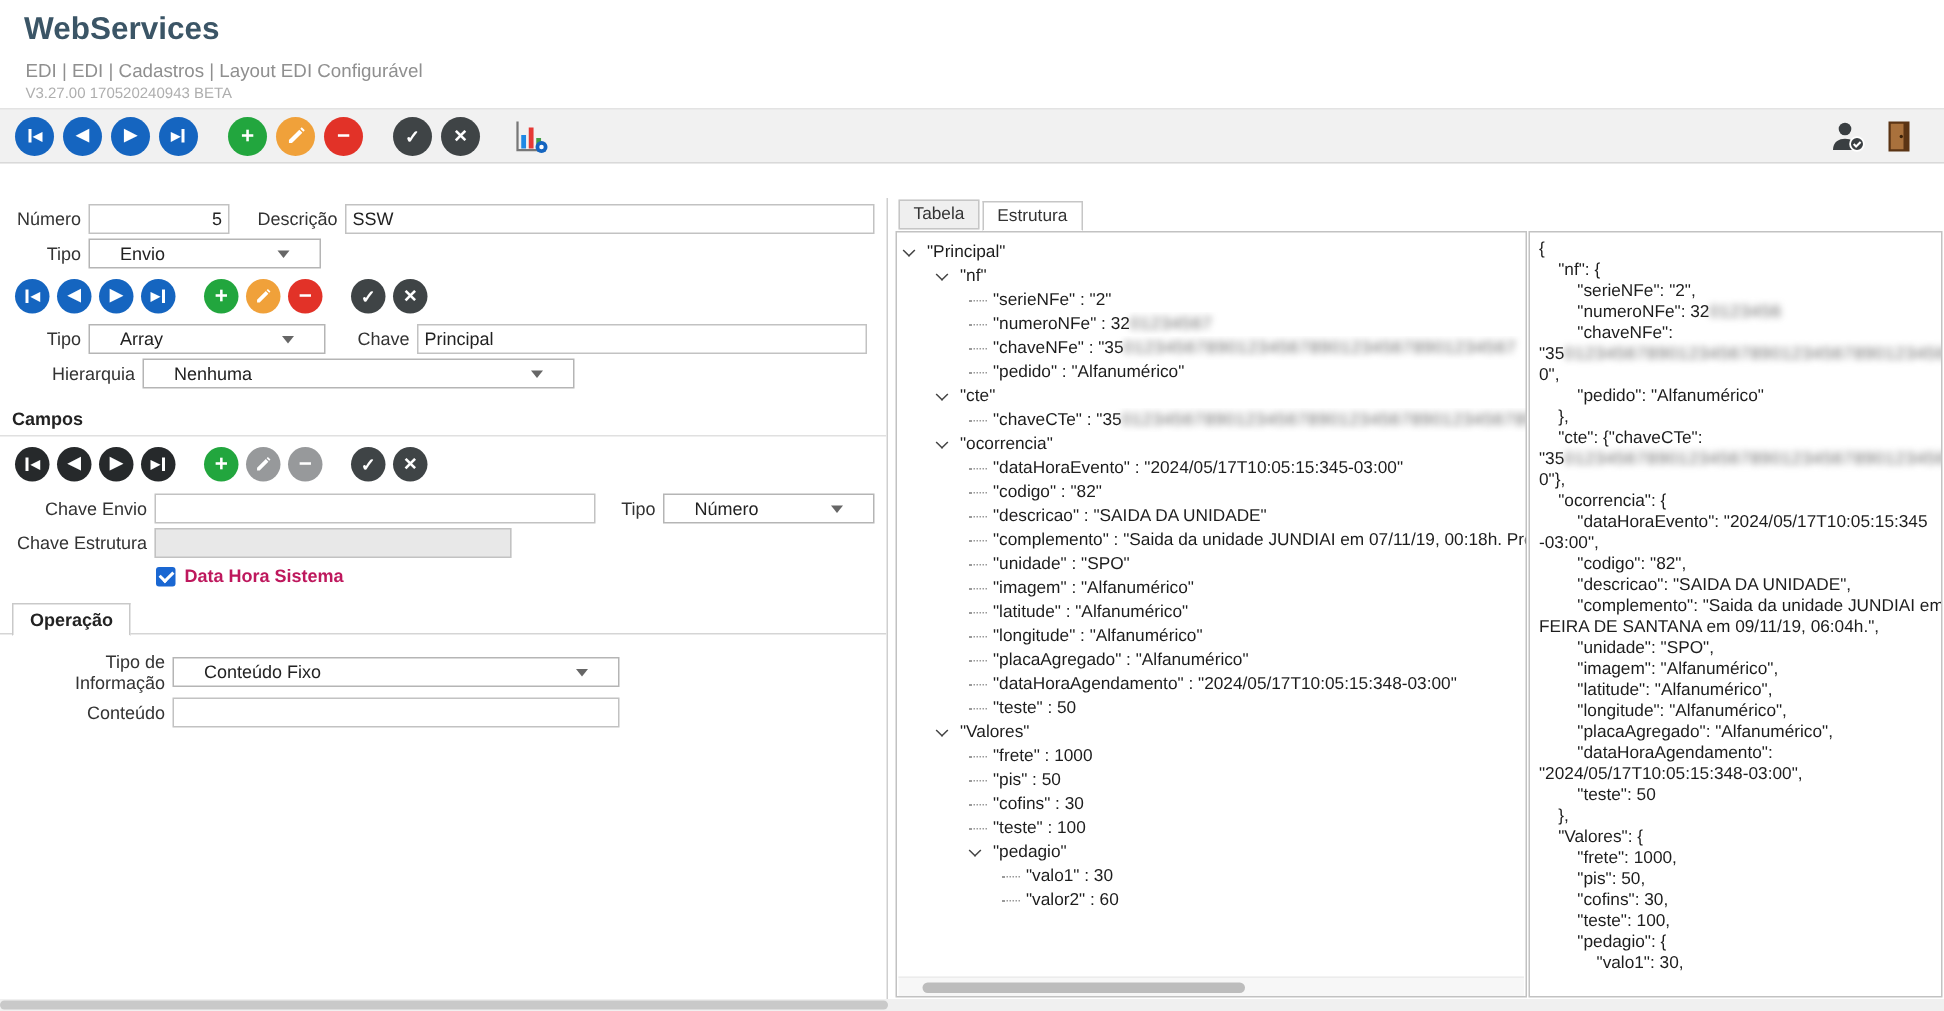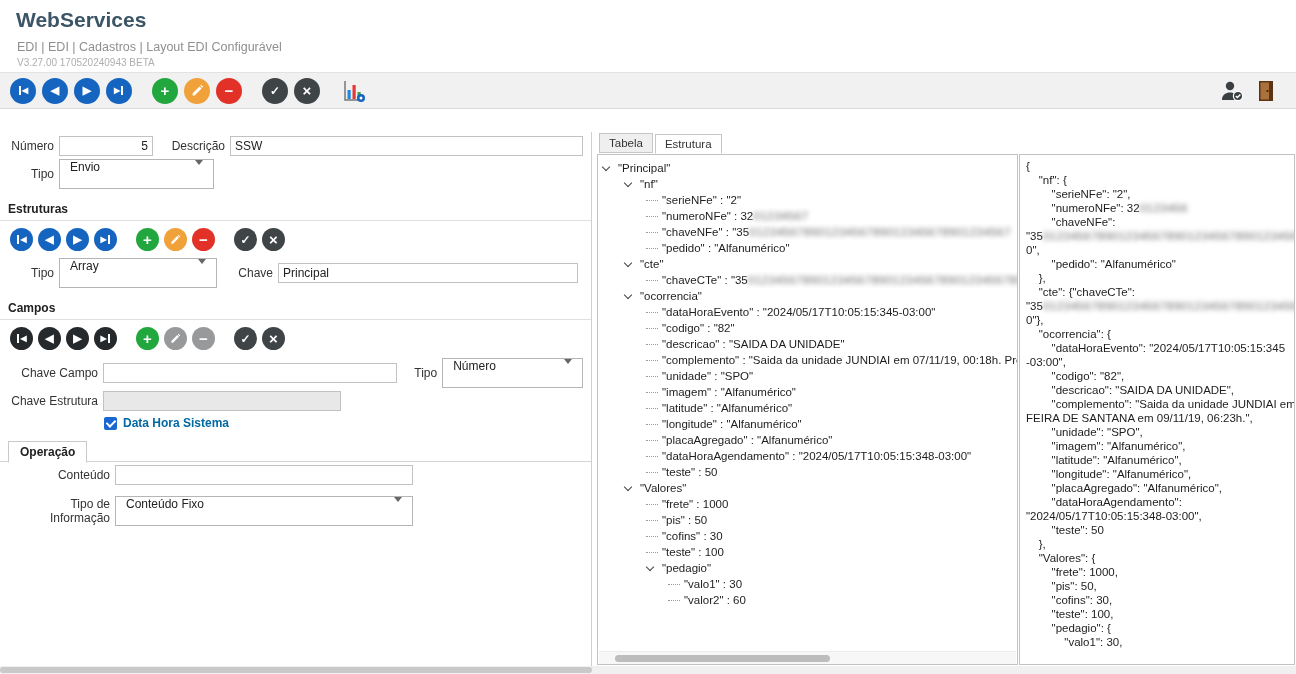--- a/index.html
+++ b/index.html
@@ -35,27 +35,27 @@
 
   
   .lp{position:absolute;left:0;top:132px;width:592px;height:534px;background:#fff;border-right:1px solid #cfcfcf;overflow:hidden}
   .sec-h{font-size:12px;font-weight:700;color:#222;padding:4px 8px 4px;border-bottom:1px solid #e0e0e0}
   .sec-h.mt{margin-top:9px}
   .frow{display:flex;align-items:center;margin:4px 8px 0 8px;font-size:12px;color:#333}
   .frow label{text-align:right;margin-right:5px;flex:none}
   input.tb{height:20px;border:1px solid #c2c2c2;background:#fff;font-size:12px;font-family:inherit;padding:0 4px;color:#222}
   input.tb.num{text-align:right}
   input.tb.dis{background:#e8e8e8}
-  .sel{height:30px;border:1px solid #b5b5b5;background:#fff;font-size:12px;color:#222;display:flex;
-    align-items:flex-start;justify-content:space-between;padding:0 10px;cursor:pointer}
+  .sel{height:20px;border:1px solid #b5b5b5;background:#fff;font-size:12px;color:#222;display:flex;
+    align-items:center;justify-content:space-between;padding:0 20px;cursor:pointer}
   .car{width:0;height:0;border-left:4px solid transparent;border-right:4px solid transparent;border-top:5px solid #666;margin-left:6px;flex:none}
   .btnrow{display:flex;align-items:center;margin:7px 8px 0 10px}
   .chk{width:13px;height:13px;background:#1a67d2;border-radius:2px;position:relative;display:inline-block;cursor:pointer;flex:none}
   .chk::after{content:"";position:absolute;left:4px;top:1px;width:4px;height:7px;border:solid #fff;border-width:0 2px 2px 0;transform:rotate(45deg)}
-  .chklbl{margin-left:6px;font-size:12px;font-weight:700;color:#0369a1}
+  .chklbl{margin-left:6px;font-size:12px;font-weight:700;color:#be185d}
   .op-tabrow{margin-top:10px;border-bottom:1px solid #d5d5d5;padding-left:8px}
   .op-tab{display:inline-block;border:1px solid #c9c9c9;border-bottom:1px solid #fff;margin-bottom:-1px;
     background:#fff;padding:3px 11px;font-size:12px;font-weight:700;color:#222;position:relative;top:1px}
 
   
   .rp{position:absolute;left:597px;top:132px;width:699px;height:534px}
   .rp-tabs{height:22px;display:flex;align-items:center;padding-left:2px}
   .rtab{font-size:11.5px;padding:3px 9px;border:1px solid #c6c6c6;background:#efefef;color:#333;margin-right:2px;cursor:pointer}
   .rtab.active{background:#fff;border-bottom-color:#fff;position:relative;z-index:2;margin-bottom:-1px}
   .panels{display:flex;height:511px}
@@ -156,21 +156,20 @@
       <input class="tb" style="width: 354px;" value="SSW">
     </div>
     <div class="frow" style="margin-top:3px">
       <label style="width:46px">Tipo</label>
       <div class="sel" style="width:155px">
         <span>Envio</span>
         <span class="car"></span>
       </div>
     </div>
 
-    <div class="sec-h mt">Estruturas</div>
     <div class="btnrow">
       <button class="cbtn sm2 blue">
           <span class="vbar"></span>
           <span class="g sm">◀</span>
         </button>
       <button class="cbtn sm2 blue">
           <span class="g">◀</span>
         </button>
       <button class="cbtn sm2 blue">
           <span class="g">▶</span>
@@ -201,20 +200,27 @@
     </div>
     <div class="frow" style="margin-top:7px">
       <label style="width:46px">Tipo</label>
       <div class="sel" style="width:158px">
         <span>Array</span>
         <span class="car"></span>
       </div>
       <label style="width:44px;margin-left:12px">Chave</label>
       <input class="tb" style="width: 300px;" value="Principal">
     </div>
+    <div class="frow" style="margin-top:3px">
+      <label style="width:82px">Hierarquia</label>
+      <div class="sel" style="width:288px">
+        <span>Nenhuma</span>
+        <span class="car"></span>
+      </div>
+    </div>
 
     <div class="sec-h mt">Campos</div>
     <div class="btnrow">
       <button class="cbtn sm2 black">
           <span class="vbar"></span>
           <span class="g sm">◀</span>
         </button>
       <button class="cbtn sm2 black">
           <span class="g">◀</span>
         </button>
@@ -239,50 +245,50 @@
         </button>
       <span class="gap"></span>
       <button class="cbtn sm2 dark">
           <span class="g md">✓</span>
         </button>
       <button class="cbtn sm2 dark">
           <span class="g lg">×</span>
         </button>
     </div>
     <div class="frow" style="margin-top:8px">
-      <label style="width:90px">Chave Campo</label>
+      <label style="width:90px">Chave Envio</label>
       <input class="tb" style="width: 297px;" value="">
       <label style="width:28px;margin-left:12px">Tipo</label>
       <div class="sel" style="width:142px">
         <span>Número</span>
         <span class="car"></span>
       </div>
     </div>
     <div class="frow" style="margin-top:3px">
       <label style="width:90px">Chave Estrutura</label>
       <input class="tb dis" style="width: 238px;" disabled="" value="">
     </div>
     <div class="frow" style="margin-top:5px;margin-left:104px">
       <span class="chk"></span>
       <span class="chklbl">Data Hora Sistema</span>
     </div>
 
     <div class="op-tabrow">
       <span class="op-tab">Operação</span>
     </div>
-    <div class="frow" style="margin-top:3px">
-      <label style="width:102px">Conteúdo</label>
-      <input class="tb" style="width: 298px;" value="">
-    </div>
     <div class="frow" style="margin-top:11px">
       <label style="width:102px">Tipo de Informação</label>
       <div class="sel" style="width:298px">
         <span>Conteúdo Fixo</span>
         <span class="car"></span>
       </div>
+    </div>
+    <div class="frow" style="margin-top:3px">
+      <label style="width:102px">Conteúdo</label>
+      <input class="tb" style="width: 298px;" value="">
     </div>
   </div>
 
   <div class="rp">
     <div class="rp-tabs">
       <div class="rtab">Tabela</div>
       <div class="rtab active">Estrutura</div>
     </div>
     <div class="panels">
       <div class="tree-box">
@@ -420,21 +426,21 @@
             <div class="json-line"><span>    },</span></div>
             <div class="json-line"><span>    "cte": {"chaveCTe":</span></div>
             <div class="json-line"><span>"35</span><span class="blur">01234567890123456789012345678901234567</span></div>
             <div class="json-line"><span>0"},</span></div>
             <div class="json-line"><span>    "ocorrencia": {</span></div>
             <div class="json-line"><span>        "dataHoraEvento": "2024/05/17T10:05:15:345</span></div>
             <div class="json-line"><span>-03:00",</span></div>
             <div class="json-line"><span>        "codigo": "82",</span></div>
             <div class="json-line"><span>        "descricao": "SAIDA DA UNIDADE",</span></div>
             <div class="json-line"><span>        "complemento": "Saida da unidade JUNDIAI em</span></div>
-            <div class="json-line"><span>FEIRA DE SANTANA em 09/11/19, 06:23h.",</span></div>
+            <div class="json-line"><span>FEIRA DE SANTANA em 09/11/19, 06:04h.",</span></div>
             <div class="json-line"><span>        "unidade": "SPO",</span></div>
             <div class="json-line"><span>        "imagem": "Alfanumérico",</span></div>
             <div class="json-line"><span>        "latitude": "Alfanumérico",</span></div>
             <div class="json-line"><span>        "longitude": "Alfanumérico",</span></div>
             <div class="json-line"><span>        "placaAgregado": "Alfanumérico",</span></div>
             <div class="json-line"><span>        "dataHoraAgendamento":</span></div>
             <div class="json-line"><span>"2024/05/17T10:05:15:348-03:00",</span></div>
             <div class="json-line"><span>        "teste": 50</span></div>
             <div class="json-line"><span>    },</span></div>
             <div class="json-line"><span>    "Valores": {</span></div>

